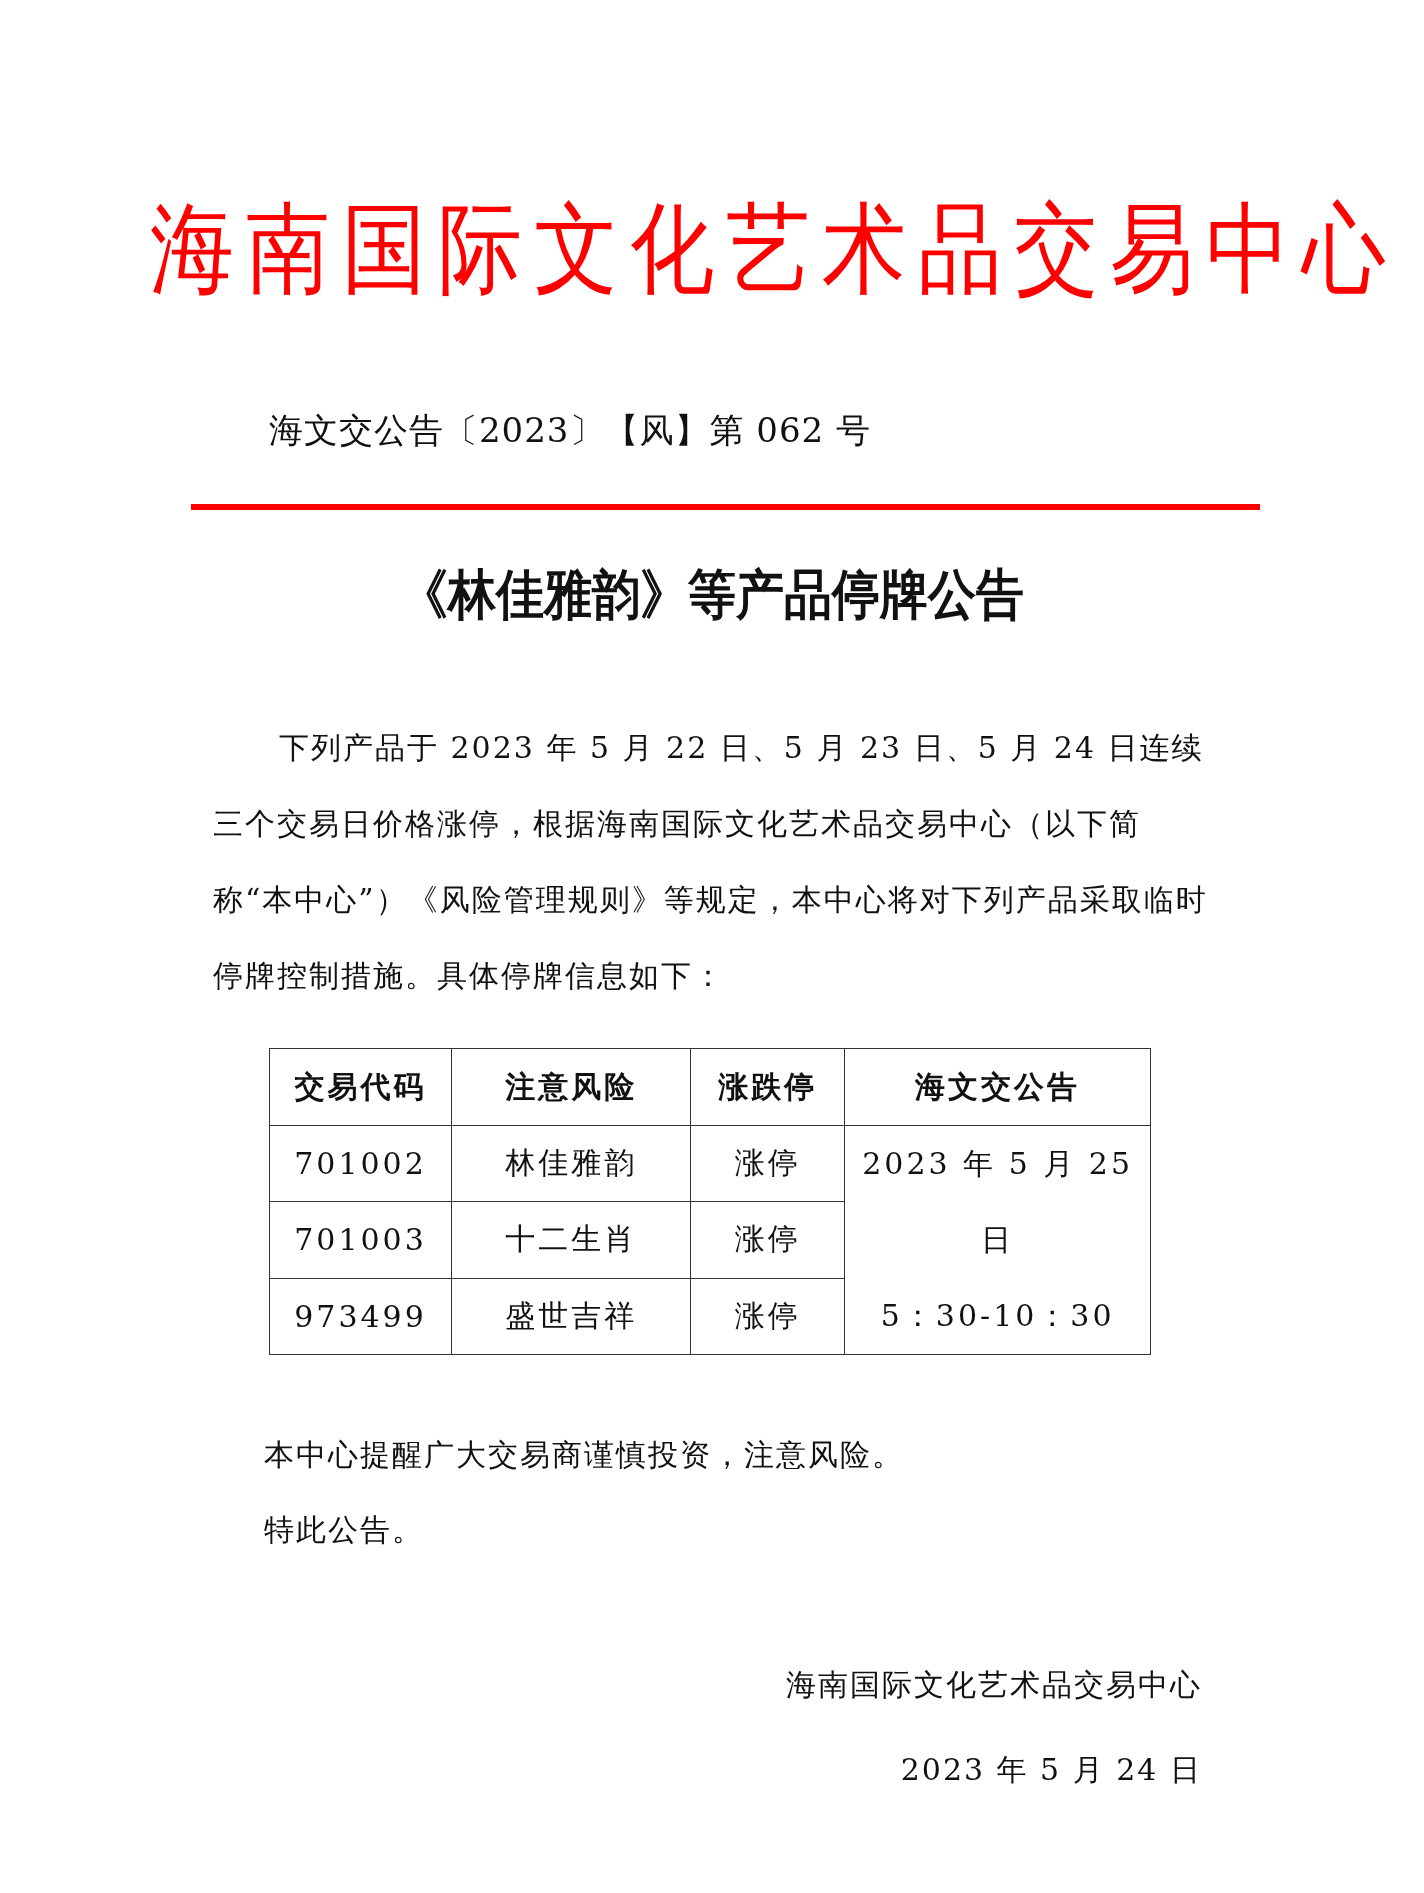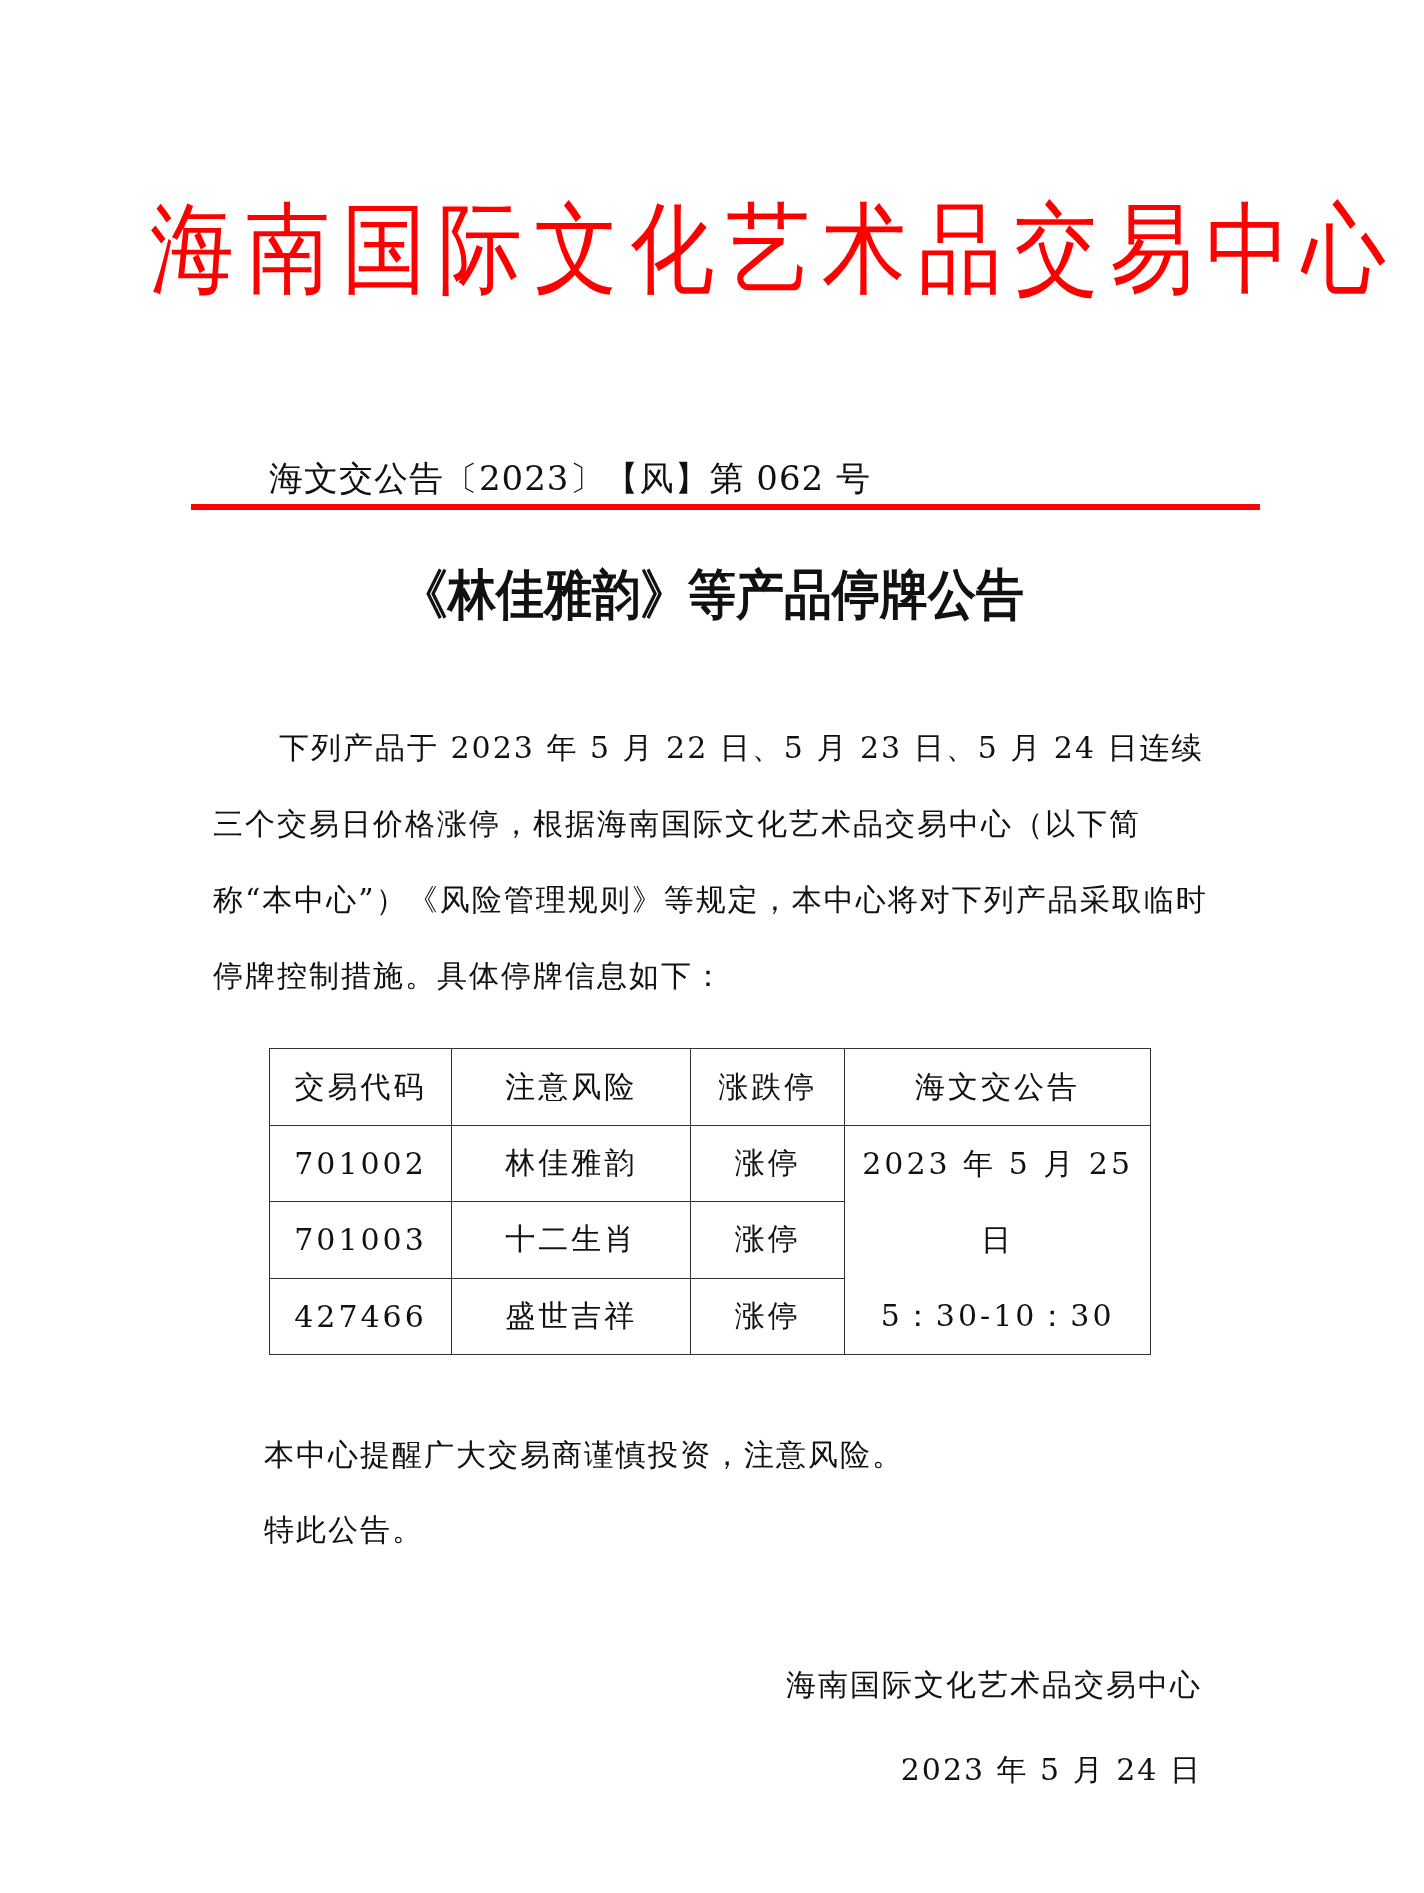--- a/index.html
+++ b/index.html
@@ -3,32 +3,32 @@
 <meta charset="utf-8">
 <style>
   html, body { margin: 0; padding: 0; background: #ffffff; }
   body { width: 1424px; height: 1893px; position: relative; overflow: hidden;
          font-family: "DejaVu Serif", "Liberation Serif", serif; color: #111; }
   .org-title { position: absolute; left: 150px; top: 190px; width: 1124px; text-align: center;
                font-family: "DejaVu Serif", serif; font-size: 84px; color: #ff0000;
                letter-spacing: 12px; line-height: 100px; transform: scaleY(1.18); transform-origin: center top;
                white-space: nowrap; }
   .doc-number { position: absolute; left: 0; top: 405px; width: 1140px; text-align: center;
-                font-size: 34px; line-height: 50px; white-space: nowrap; letter-spacing: 1px; margin-top: 48px; }
+                font-size: 34px; line-height: 50px; white-space: nowrap; letter-spacing: 1px; }
   .red-rule { position: absolute; left: 191px; top: 504px; width: 1069px; height: 6px; background: #ff0000; }
   .headline { position: absolute; left: 0; top: 555px; width: 1424px; text-align: center;
               font-family: "DejaVu Sans", sans-serif; font-weight: bold; font-size: 48px;
               line-height: 70px; white-space: nowrap; transform: scaleY(1.12); transform-origin: center top; }
   .body-para { position: absolute; left: 213px; top: 710px; width: 1000px;
                font-size: 30px; line-height: 76px; letter-spacing: 2px; text-indent: 66px; }
   table.halt { position: absolute; left: 269px; top: 1048px; width: 882px; height: 305px;
                border-collapse: collapse; font-size: 30px; }
   table.halt td, table.halt th { border: 1.5px solid #333; text-align: center; font-weight: normal;
                                  padding: 0; letter-spacing: 3px; }
-  table.halt th { height: 76px; }
+  table.halt th { height: 76px; font-weight: bold; }
   .col1 { width: 180px; } .col2 { width: 237px; } .col3 { width: 152px; margin-top: 48px; } .col4 { width: 303px; }
   .halt-time { line-height: 76px; }
   .closing { position: absolute; left: 264px; font-size: 30px; line-height: 50px; letter-spacing: 2px; white-space: nowrap; }
   .sign { position: absolute; right: 222px; font-size: 30px; line-height: 50px; letter-spacing: 2px; white-space: nowrap; text-align: right; }
 </style>
 </head>
 <body>
 
 <div class="org-title">海南国际文化艺术品交易中心</div>
 <div class="doc-number">海文交公告〔2023〕【风】第 062 号</div>
@@ -53,21 +53,21 @@
       <div>2023 年 5 月 25 日</div>
       <div>5：30-10：30</div>
     </td>
   </tr>
   <tr>
     <td>701003</td>
     <td>十二生肖</td>
     <td>涨停</td>
   </tr>
   <tr>
-    <td>427466</td>
+    <td>973499</td>
     <td>盛世吉祥</td>
     <td>涨停</td>
   </tr>
 </tbody>
   </table>
 
 <div class="closing" style="top:1430px;">本中心提醒广大交易商谨慎投资，注意风险。</div>
 <div class="closing" style="top:1505px;">特此公告。</div>
 
 <div class="sign" style="top:1660px;">海南国际文化艺术品交易中心</div>

